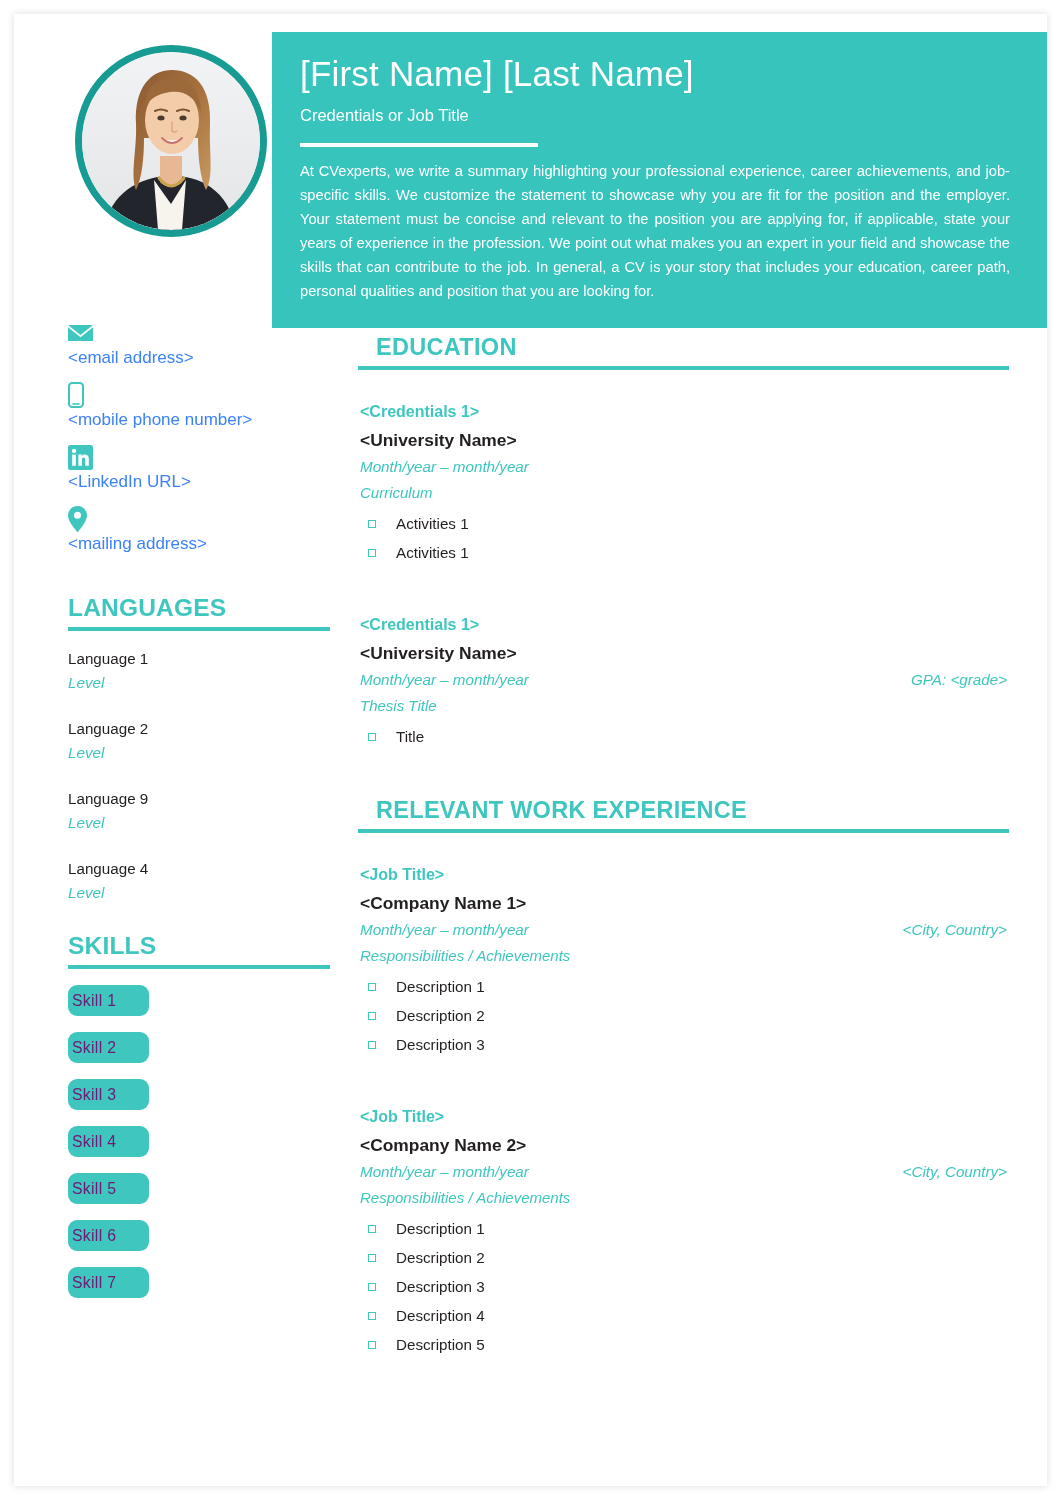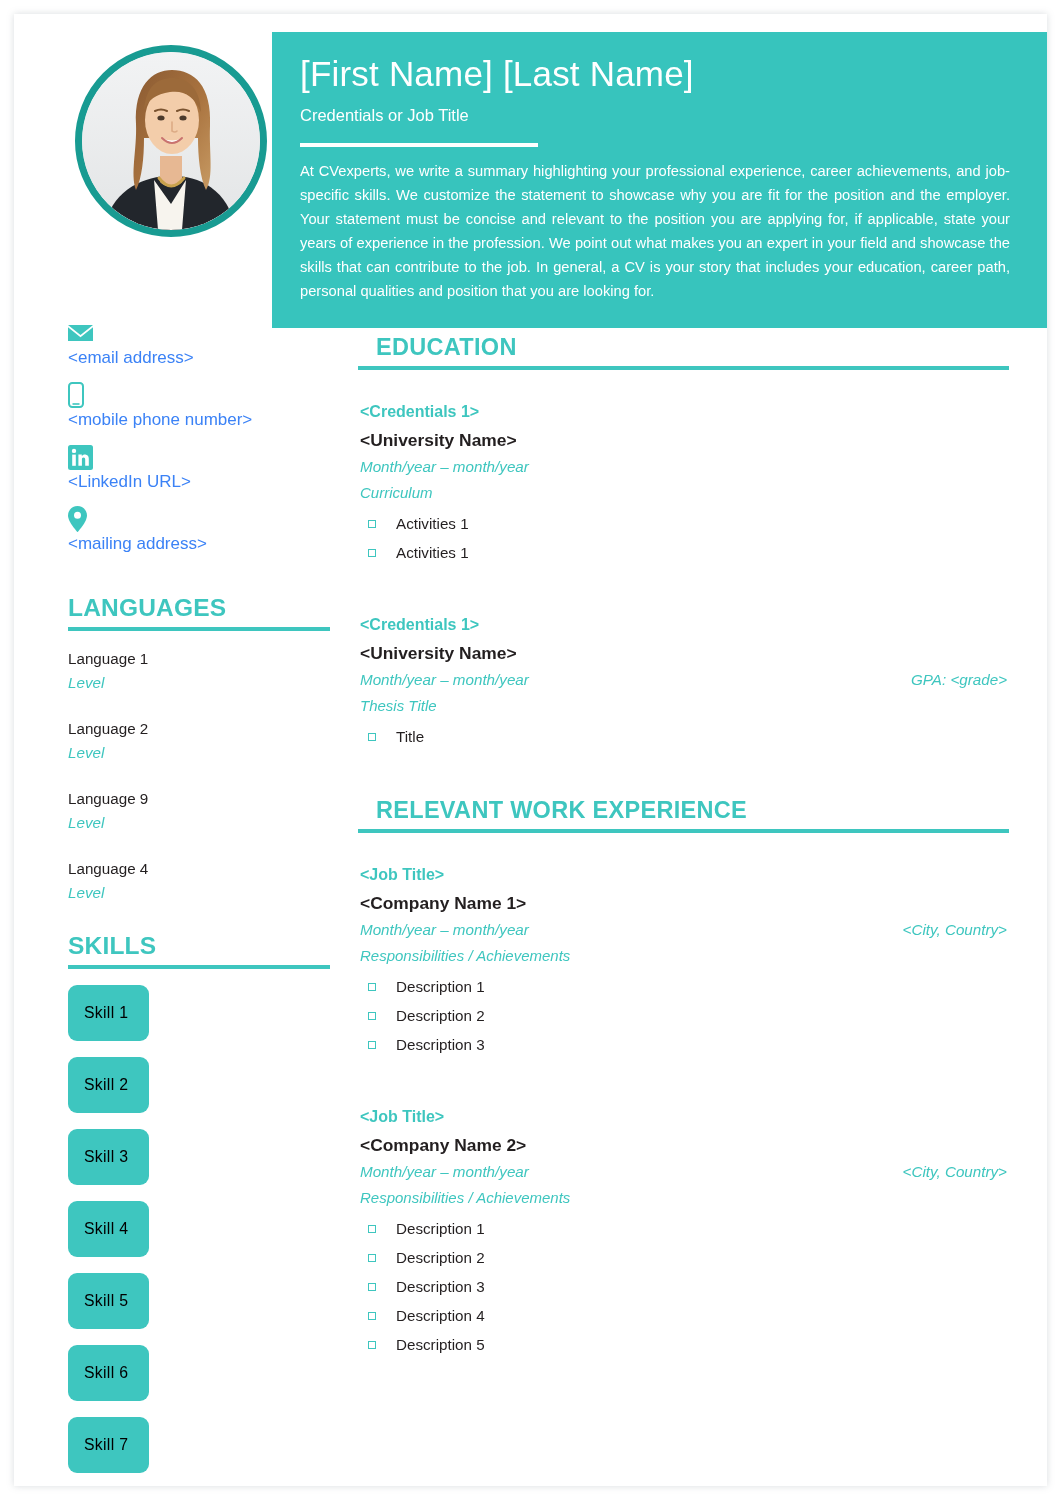--- a/index.html
+++ b/index.html
@@ -147,28 +147,28 @@
   .lang-level {
     font-size: 15.2px;
     color: #3ec6bf;
     font-style: italic;
     line-height: 24px;
   }
 
   .skills-list { margin-top: 0px; }
   .skill-pill {
     width: 81px;
-    height: 56px;
+    height: 31px;
     background: #3ec6bf;
     border-radius: 9px;
-    color: #000000;
+    color: #701a75;
     font-size: 15.8px;
     display: flex;
     align-items: center;
-    padding-left: 16px;
+    padding-left: 4px;
     box-sizing: border-box;
     margin-bottom: 16px;
     letter-spacing: 0.3px;
   }
 
   
   .right-col {
     position: absolute;
     left: 344px;
     top: 318px;

